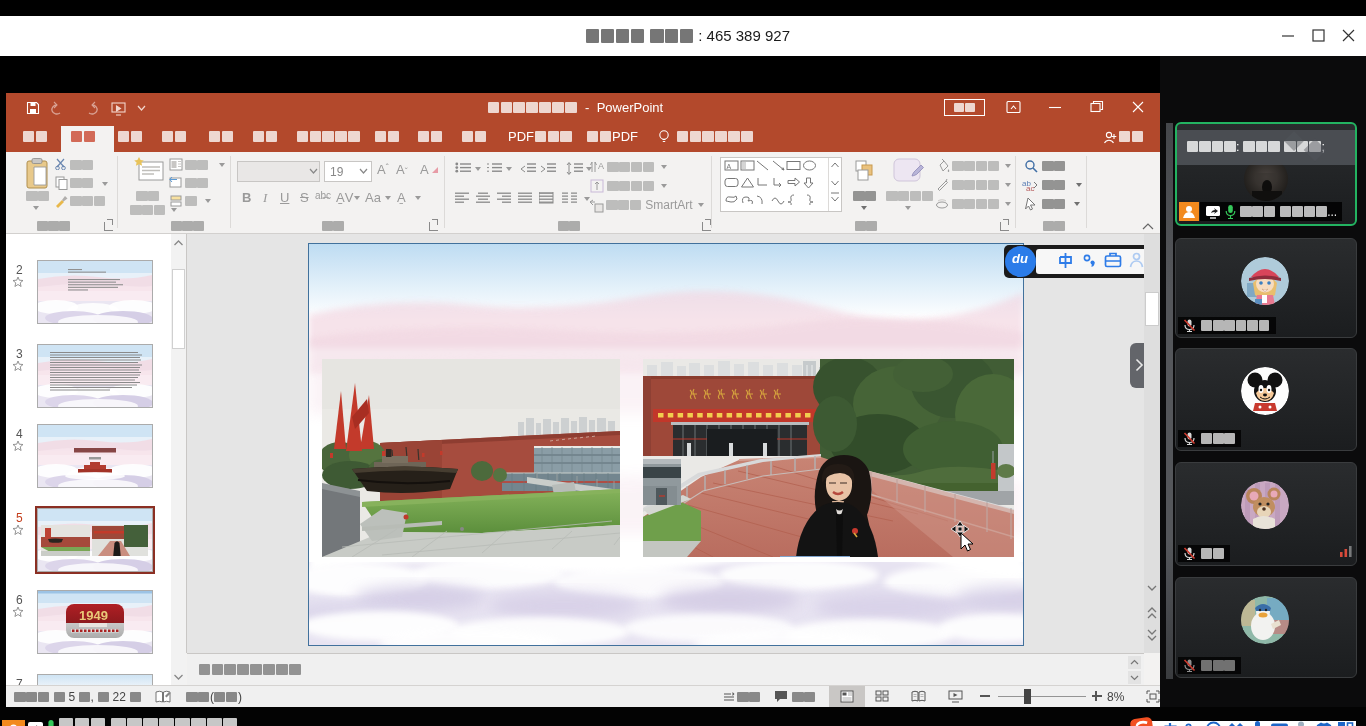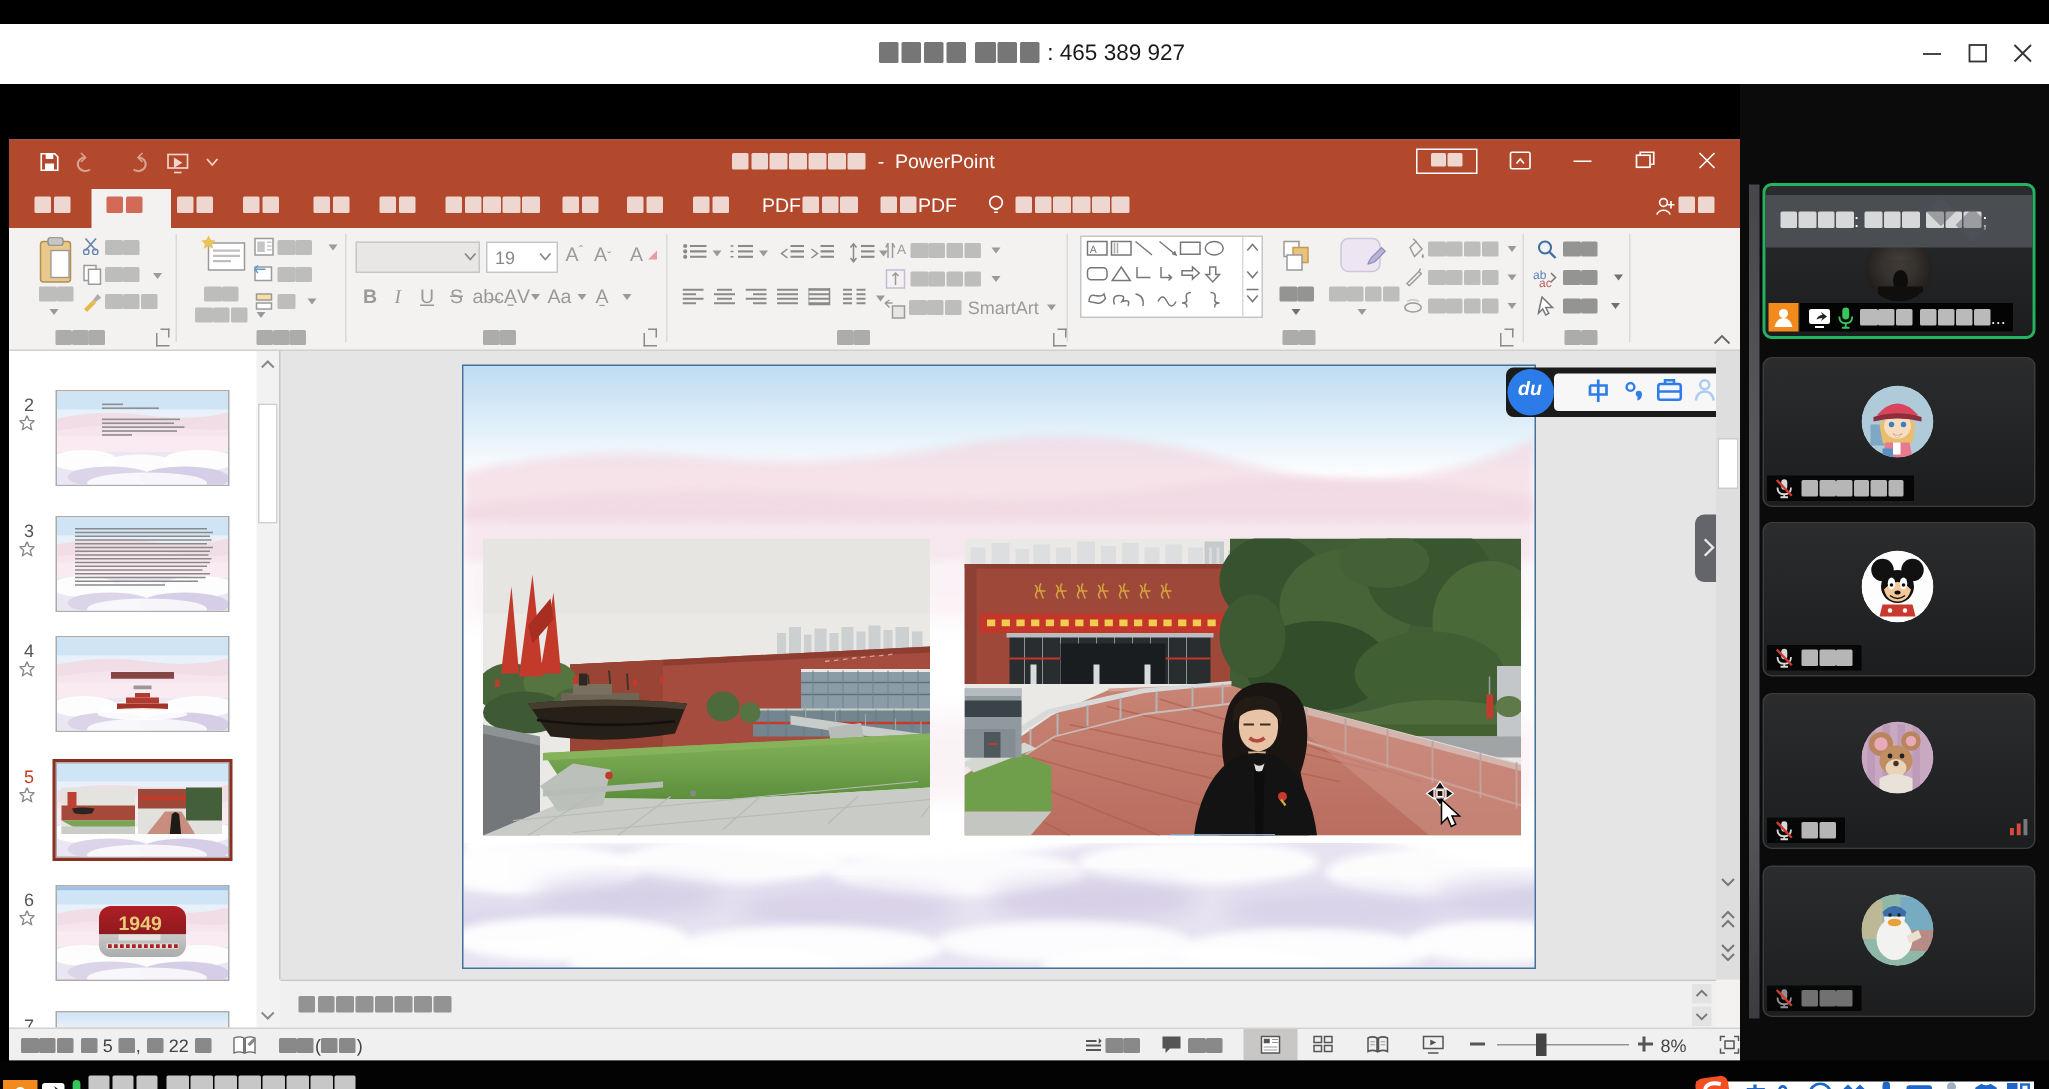--- a/index.html
+++ b/index.html
@@ -177,21 +177,21 @@
         <div class="abs dis" style="left:371px;top:10px;font-size:13px">A<span style="font-size:9px;vertical-align:4px">ˆ</span></div>
         <div class="abs dis" style="left:390px;top:10px;font-size:13px">A<span style="font-size:9px">ˇ</span></div>
         <div class="abs dis" style="left:414px;top:10px;font-size:13px">A</div>
         <svg class="abs" style="left:425px;top:14px" width="8" height="8" viewBox="0 0 8 8">
           <path d="M7 1 L7 7 L1 7 z" fill="#e79ba6"></path>
         </svg>
         <div class="abs dis" style="left:236px;top:38px;font-size:13px"><b style="font-weight:bold">B</b></div>
         <div class="abs dis" style="left:257px;top:38px;font-size:13px"><i style="font-family:'Liberation Serif',serif">I</i></div>
         <div class="abs dis" style="left:274px;top:38px;font-size:13px"><u>U</u></div>
         <div class="abs dis" style="left:294px;top:38px;font-size:13px"><s>S</s></div>
-        <div class="abs dis" style="left:309px;top:38px;font-size:13px">ab̶c</div>
+        <div class="abs dis" style="left:309px;top:38px;font-size:10px">ab̶c</div>
         <div class="abs dis" style="left:330px;top:38px;font-size:13px">A̠V</div>
         <div class="abs dis" style="left:359px;top:38px;font-size:13px">Aa</div>
         <div class="abs dis" style="left:391px;top:38px;font-size:13px">A̱</div>
         <div class="abs arr" style="left:348px;top:44px;border-top-color:#9a9a9a"></div>
         <div class="abs arr" style="left:379px;top:44px;border-top-color:#9a9a9a"></div>
         <div class="abs arr" style="left:409px;top:44px;border-top-color:#9a9a9a"></div>
         <div class="abs glabel" style="left:316px"><b class="z"></b><b class="z"></b></div>
         <div class="abs launch" style="left:423px"></div>
         <svg class="abs" style="left:449px;top:10px" width="18" height="14" viewBox="0 0 18 14">
           <path d="M5 2 h11" stroke="#8a8a8a" stroke-width="1.4"></path>

